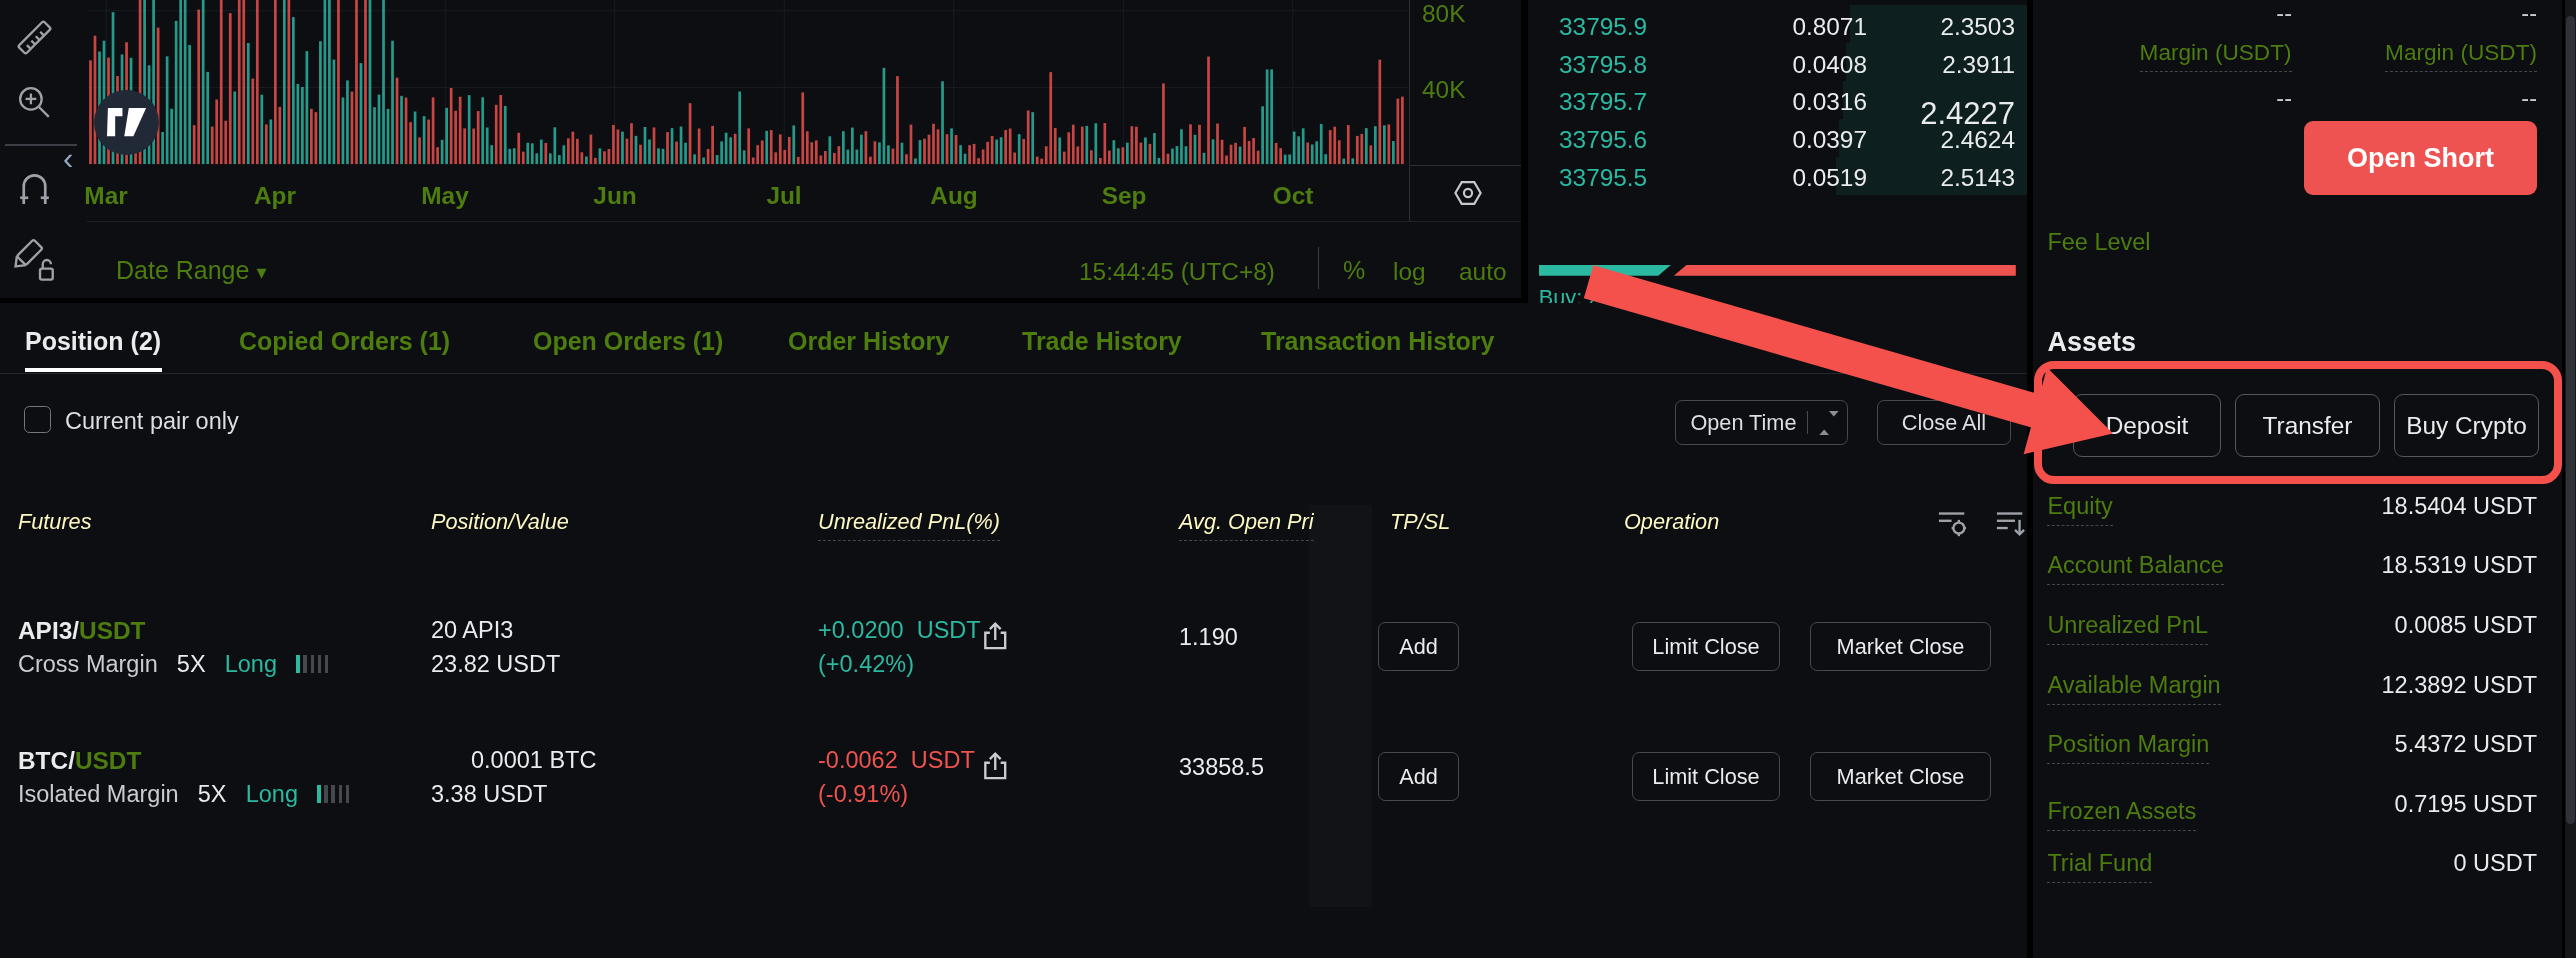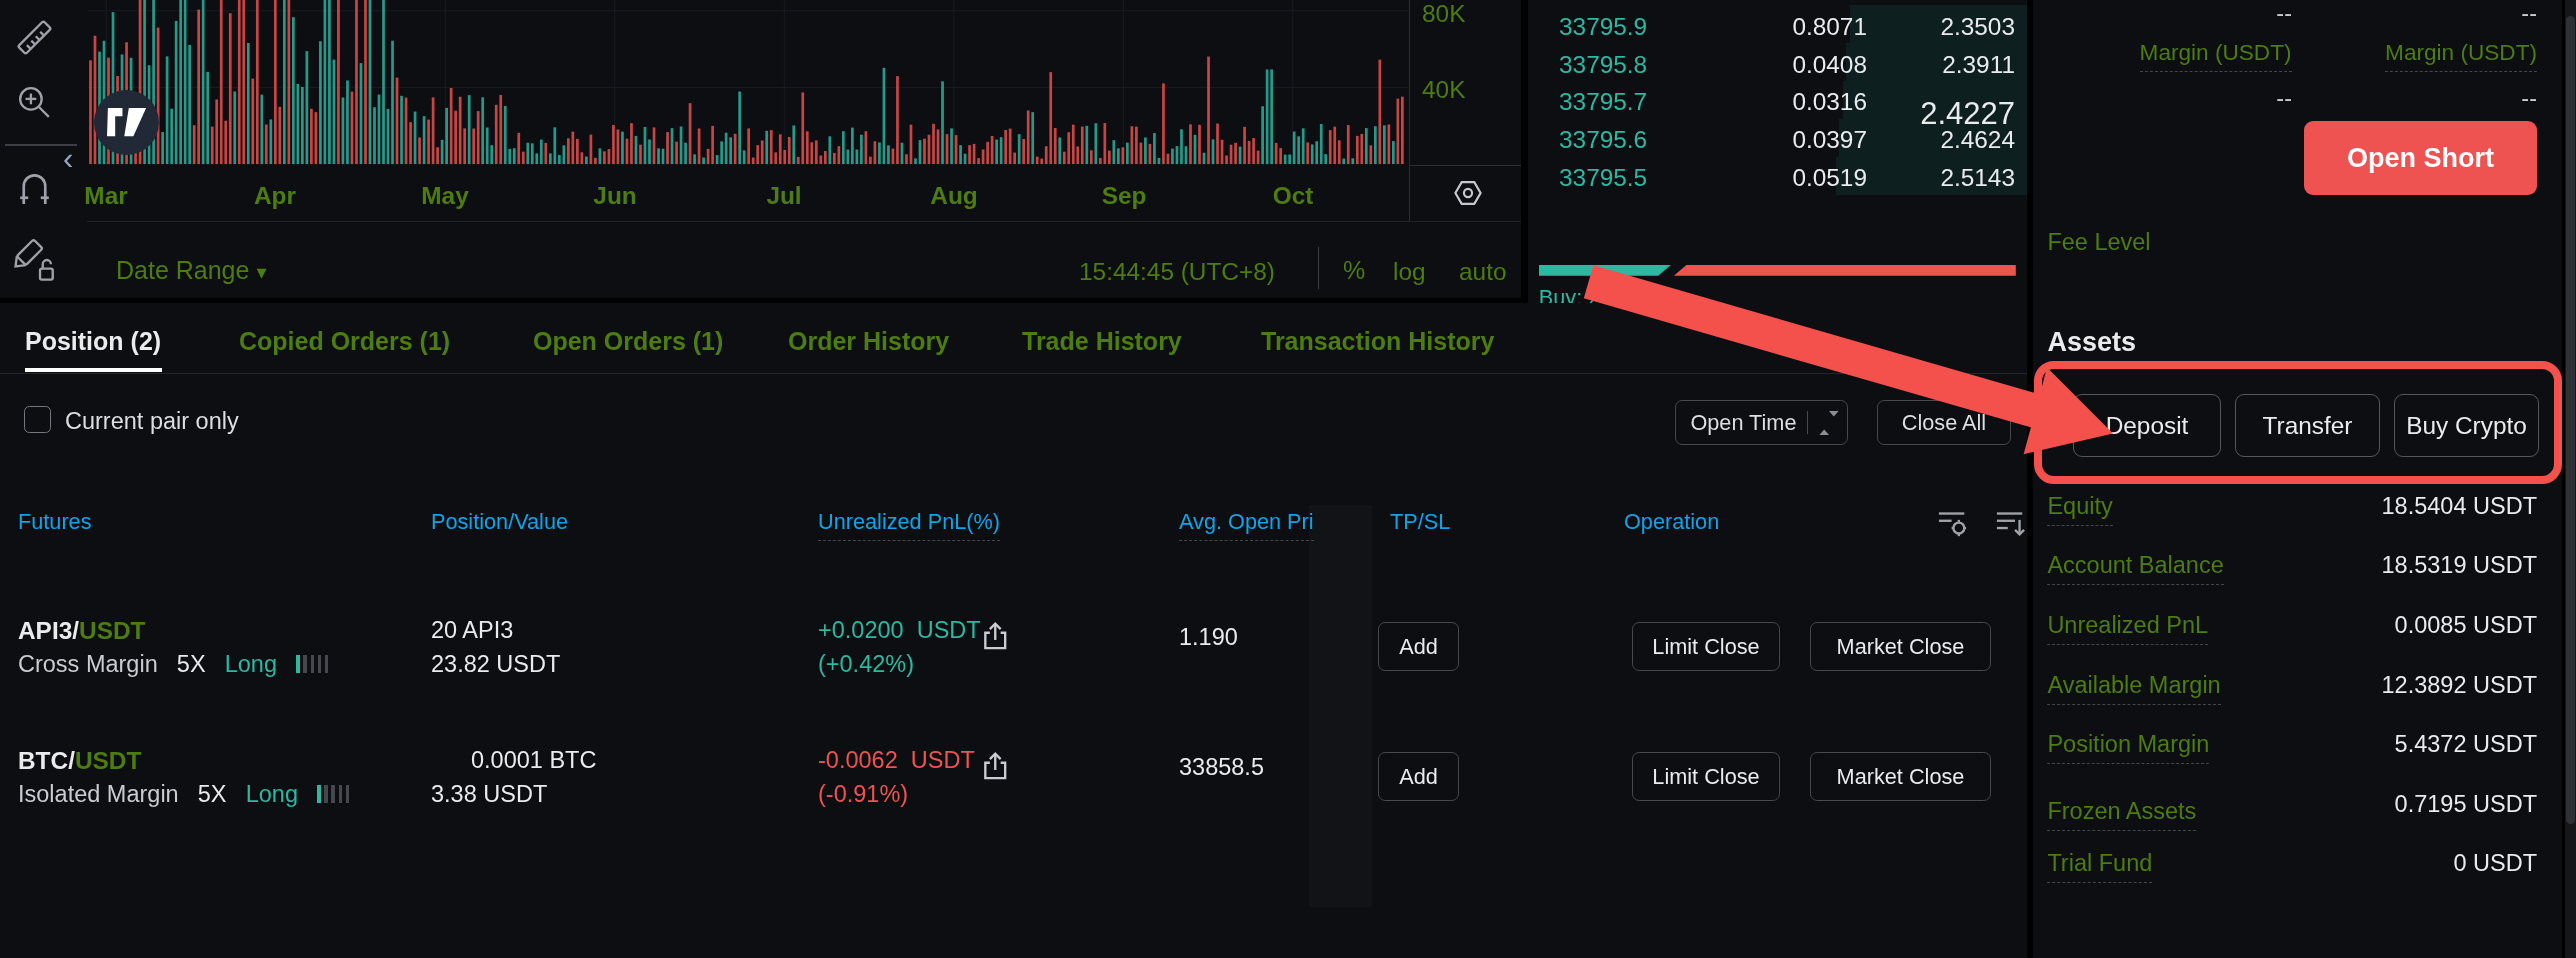--- a/index.html
+++ b/index.html
@@ -1,21 +1,21 @@
 <!DOCTYPE html>
 <html style="font-size:14.4px"><head>
 <meta charset="utf-8">
 <style>
   html,body{margin:0;padding:0;background:#000;}
   .page{position:relative;width:2576px;height:959px;background:#000;overflow:hidden;
         font-family:"Liberation Sans",sans-serif;color:#e9ebed;}
   .abs{position:absolute;}
   .panel{position:absolute;background:#0c0e11;}
   .gray{color:#4d7c0f;}
-  .dim{color:#0ea5e9;}
+  .dim{color:#fef9c3;font-style:italic;}
   .teal{color:#2cb9a2;}
   .red{color:#ef5350;}
   .white{color:#e9ebed;}
   .dash-u{border-bottom:1.8px dashed #43464b;padding-bottom:6.3px;}
   .btn{position:absolute;border:1.8px solid #46494e;border-radius:7.2px;background:transparent;
        color:#e9ebed;display:flex;align-items:center;justify-content:center;
        font-family:"Liberation Sans",sans-serif;}
   .r{text-align:right;}
   .nowrap{white-space:nowrap;}
   .tri-up{width:0;height:0;border-left:6.3px solid transparent;border-right:6.3px solid transparent;border-bottom:7.2px solid #8b8e94;}

